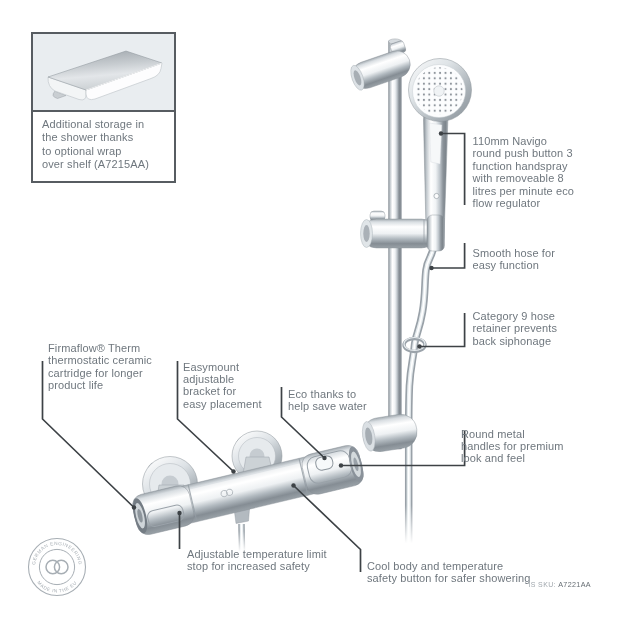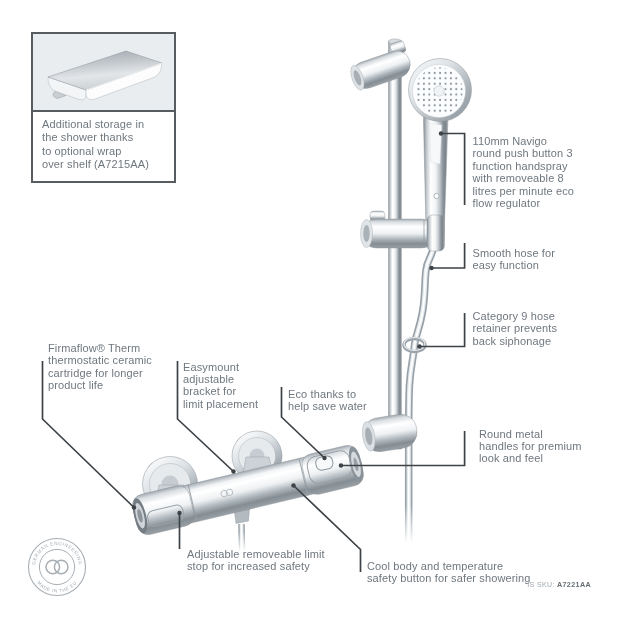--- a/index.html
+++ b/index.html
@@ -9,21 +9,21 @@
   .note{position:absolute;color:#6f777e;font-size:11px;line-height:12.4px;
         white-space:pre-line;letter-spacing:0.12px;}
   .inset{position:absolute;left:31px;top:32px;width:145px;border:2px solid #575c61;
          background:#fff;box-sizing:border-box;}
   .inset-img{height:76px;background:#e9edf0;border-bottom:2px solid #575c61;
              display:flex;align-items:center;justify-content:center;}
   .inset-caption{padding:6px 9px 9px 9px;color:#6f777e;font-size:11px;
                  line-height:13.4px;white-space:pre-line;letter-spacing:0.12px;}
   .sku{position:absolute;left:452px;top:580px;width:139px;text-align:right;
        font-size:7px;color:#a0a7ad;letter-spacing:0.35px;}
-  .sku .val{color:#666d73;font-weight:bold;font-size:7.2px;}
+  .sku .val{color:#666d73;font-weight:normal;font-size:7.2px;}
   .badge{position:absolute;left:19px;top:529px;width:76px;height:76px;}
 </style>
 </head>
 <body>
 
 <svg class="stage" viewBox="0 0 620 620">
   <defs>
     <pattern id="pd" width="5.4" height="5.4" patternUnits="userSpaceOnUse">
       <circle cx="2.7" cy="2.7" r="1.05" fill="#8d949b"></circle>
     </pattern>
@@ -225,34 +225,34 @@
 round push button 3
 function handspray
 with removeable 8
 litres per minute eco
 flow regulator</div>
 <div class="note" style="left:472.5px;top:246.5px;width:130px">Smooth hose for
 easy function</div>
 <div class="note" style="left:472.5px;top:310px;width:130px">Category 9 hose
 retainer prevents
 back siphonage</div>
-<div class="note" style="left:479px;top:427.5px;width:140px">Round metal
+<div class="note" style="left:461px;top:427.5px;width:140px">Round metal
 handles for premium
 look and feel</div>
 <div class="note" style="left:48px;top:342px;width:140px">Firmaflow® Therm
 thermostatic ceramic
 cartridge for longer
 product life</div>
 <div class="note" style="left:183px;top:360.5px;width:110px">Easymount
 adjustable
 bracket for
-limit placement</div>
+easy placement</div>
 <div class="note" style="left:288px;top:388px;width:120px">Eco thanks to
 help save water</div>
-<div class="note" style="left:187px;top:548px;width:190px">Adjustable removeable limit
+<div class="note" style="left:187px;top:548px;width:190px">Adjustable temperature limit
 stop for increased safety</div>
 <div class="note" style="left:367px;top:560px;width:200px">Cool body and temperature
 safety button for safer showering</div>
 
 <div class="sku">
   <span>IS SKU:</span>
   <span class="val">A7221AA</span>
 </div>
 
 <svg class="badge" viewBox="0 0 76 76">

